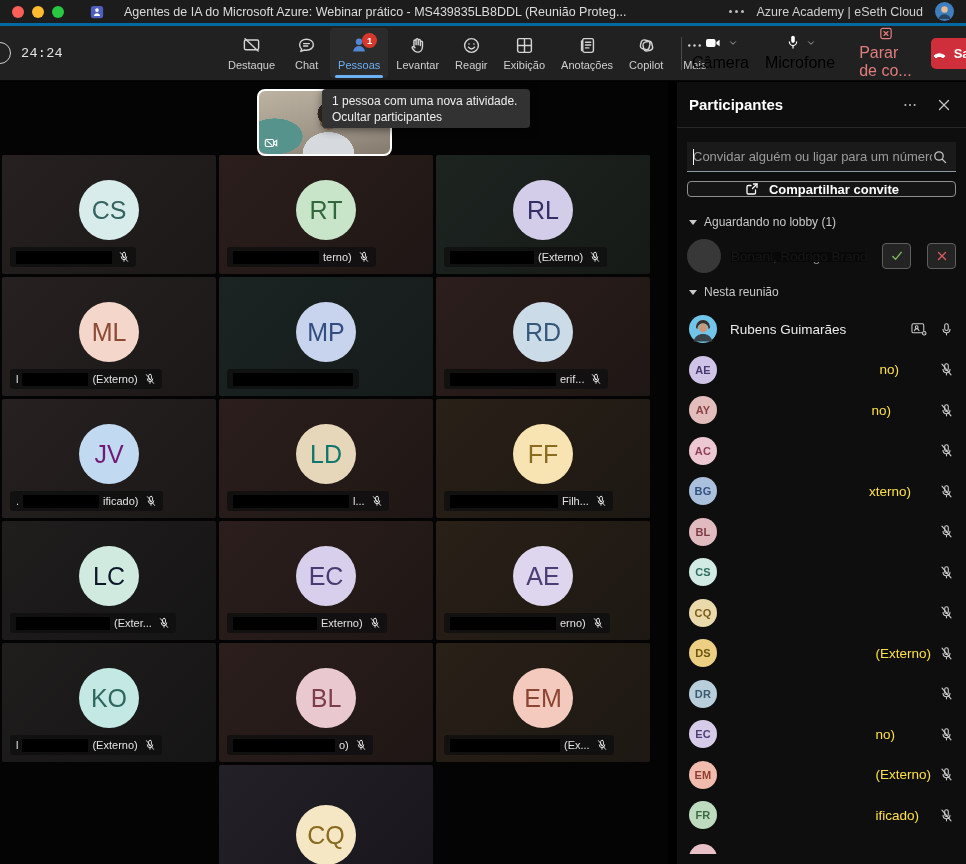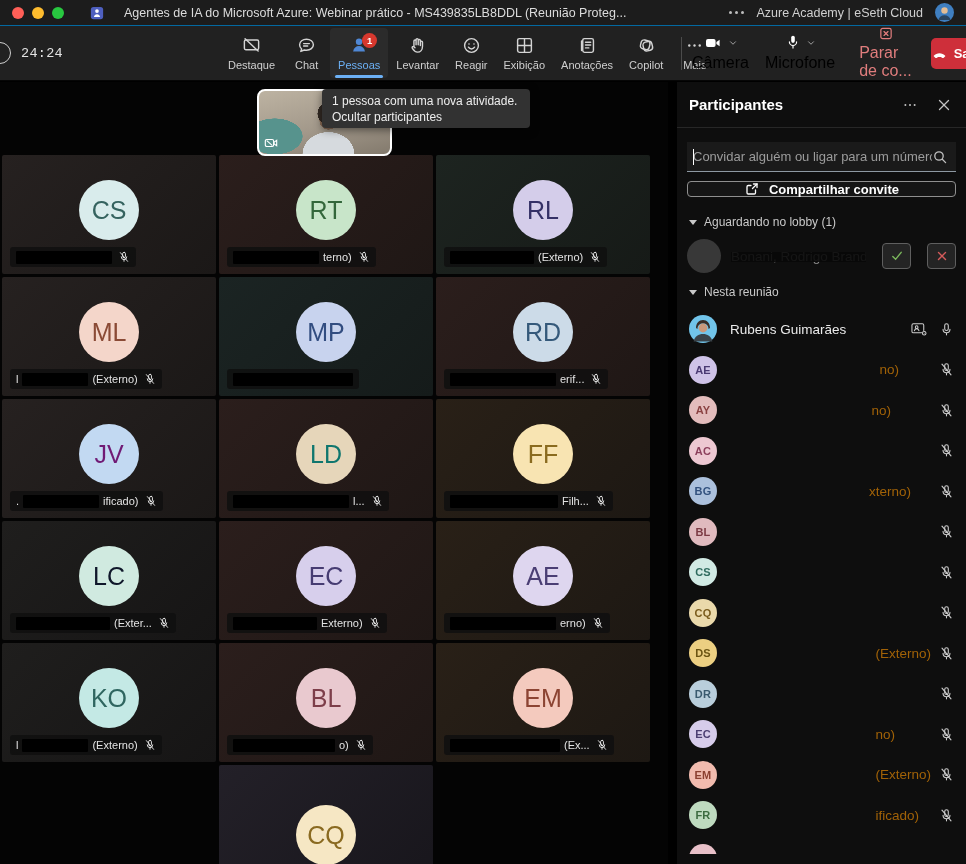--- a/index.html
+++ b/index.html
@@ -1,21 +1,21 @@
 <!DOCTYPE html>
 <html><head>
 <meta charset="utf-8">
 <style>
   *{margin:0;padding:0;box-sizing:border-box;}
   html,body{background:#000;}
   #app{position:relative;width:966px;height:864px;background:#000;overflow:hidden;
        font-family:"Liberation Sans",sans-serif;-webkit-font-smoothing:antialiased;}
 
   
-  .titlebar{height:26px;background:#1c1c1c;display:flex;align-items:center;padding:0 12px;gap:16px;border-bottom:1px solid #0369a1;}
+  .titlebar{height:26px;background:#1c1c1c;display:flex;align-items:center;padding:0 12px;gap:16px;border-bottom:3px solid #0369a1;}
   .lights{display:flex;gap:8px;margin-right:10px;}
   .light{width:12px;height:12px;border-radius:50%;}
   .light.r{background:#ff5f57}.light.y{background:#febc2e}.light.g{background:#28c840}
   .win-title{color:#dcdcdc;font-size:12.5px;margin-left:4px;white-space:nowrap;}
   .tbar-right{margin-left:auto;display:flex;align-items:center;gap:12px;color:#cfcfcf;font-size:12.5px;}
   .dots3{display:flex;gap:3px;align-items:center;}
   .dots3 i{width:3px;height:3px;border-radius:50%;background:#bdbdbd;display:block;}
 
   
   .toolbar{height:55px;background:#212121;position:relative;display:flex;align-items:center;border-bottom:1px solid #060606;}
@@ -91,21 +91,21 @@
   .ghost{position:relative;color:#8f8f8f;}
   .ghost::after{content:"";position:absolute;left:-1px;right:-1px;top:3px;bottom:2px;background:rgba(8,8,8,.9);border-radius:1px;}
   .lbtn{width:29px;height:26px;border:1px solid #5f5f5f;border-radius:4px;background:#242424;display:flex;align-items:center;justify-content:center;flex:none;margin-left:6px;}
   .lbtn svg{width:14px;height:14px;fill:none;stroke:currentColor;stroke-width:1.6;stroke-linecap:round;}
   .plist{margin-top:10px;}
   .prow{display:flex;align-items:center;height:40.5px;padding:0 12px;gap:13px;}
   .pavatar{width:28px;height:28px;border-radius:50%;display:flex;align-items:center;justify-content:center;
            font-size:11px;font-weight:700;flex:none;letter-spacing:.2px;}
   .pname{font-size:13.5px;color:#eaeaea;white-space:nowrap;}
   .pright{margin-left:auto;display:flex;align-items:center;}
-  .ptail{font-size:13.5px;color:#a16207;white-space:nowrap;}
+  .ptail{font-size:13.5px;color:#fde047;white-space:nowrap;}
   .micm{width:15px;height:15px;fill:none;stroke:#cfcfcf;stroke-width:1.15;stroke-linecap:round;flex:none;}
   .rubicon{width:17px;height:15px;fill:none;stroke:#cfcfcf;stroke-width:1.1;stroke-linecap:round;margin-right:11px;}
   .prow.partial{height:18px;overflow:hidden;align-items:flex-start;}
   .prow.partial .pavatar{margin-top:8px;}
 </style>
 </head>
 <body>
 
 <div id="app">
 

